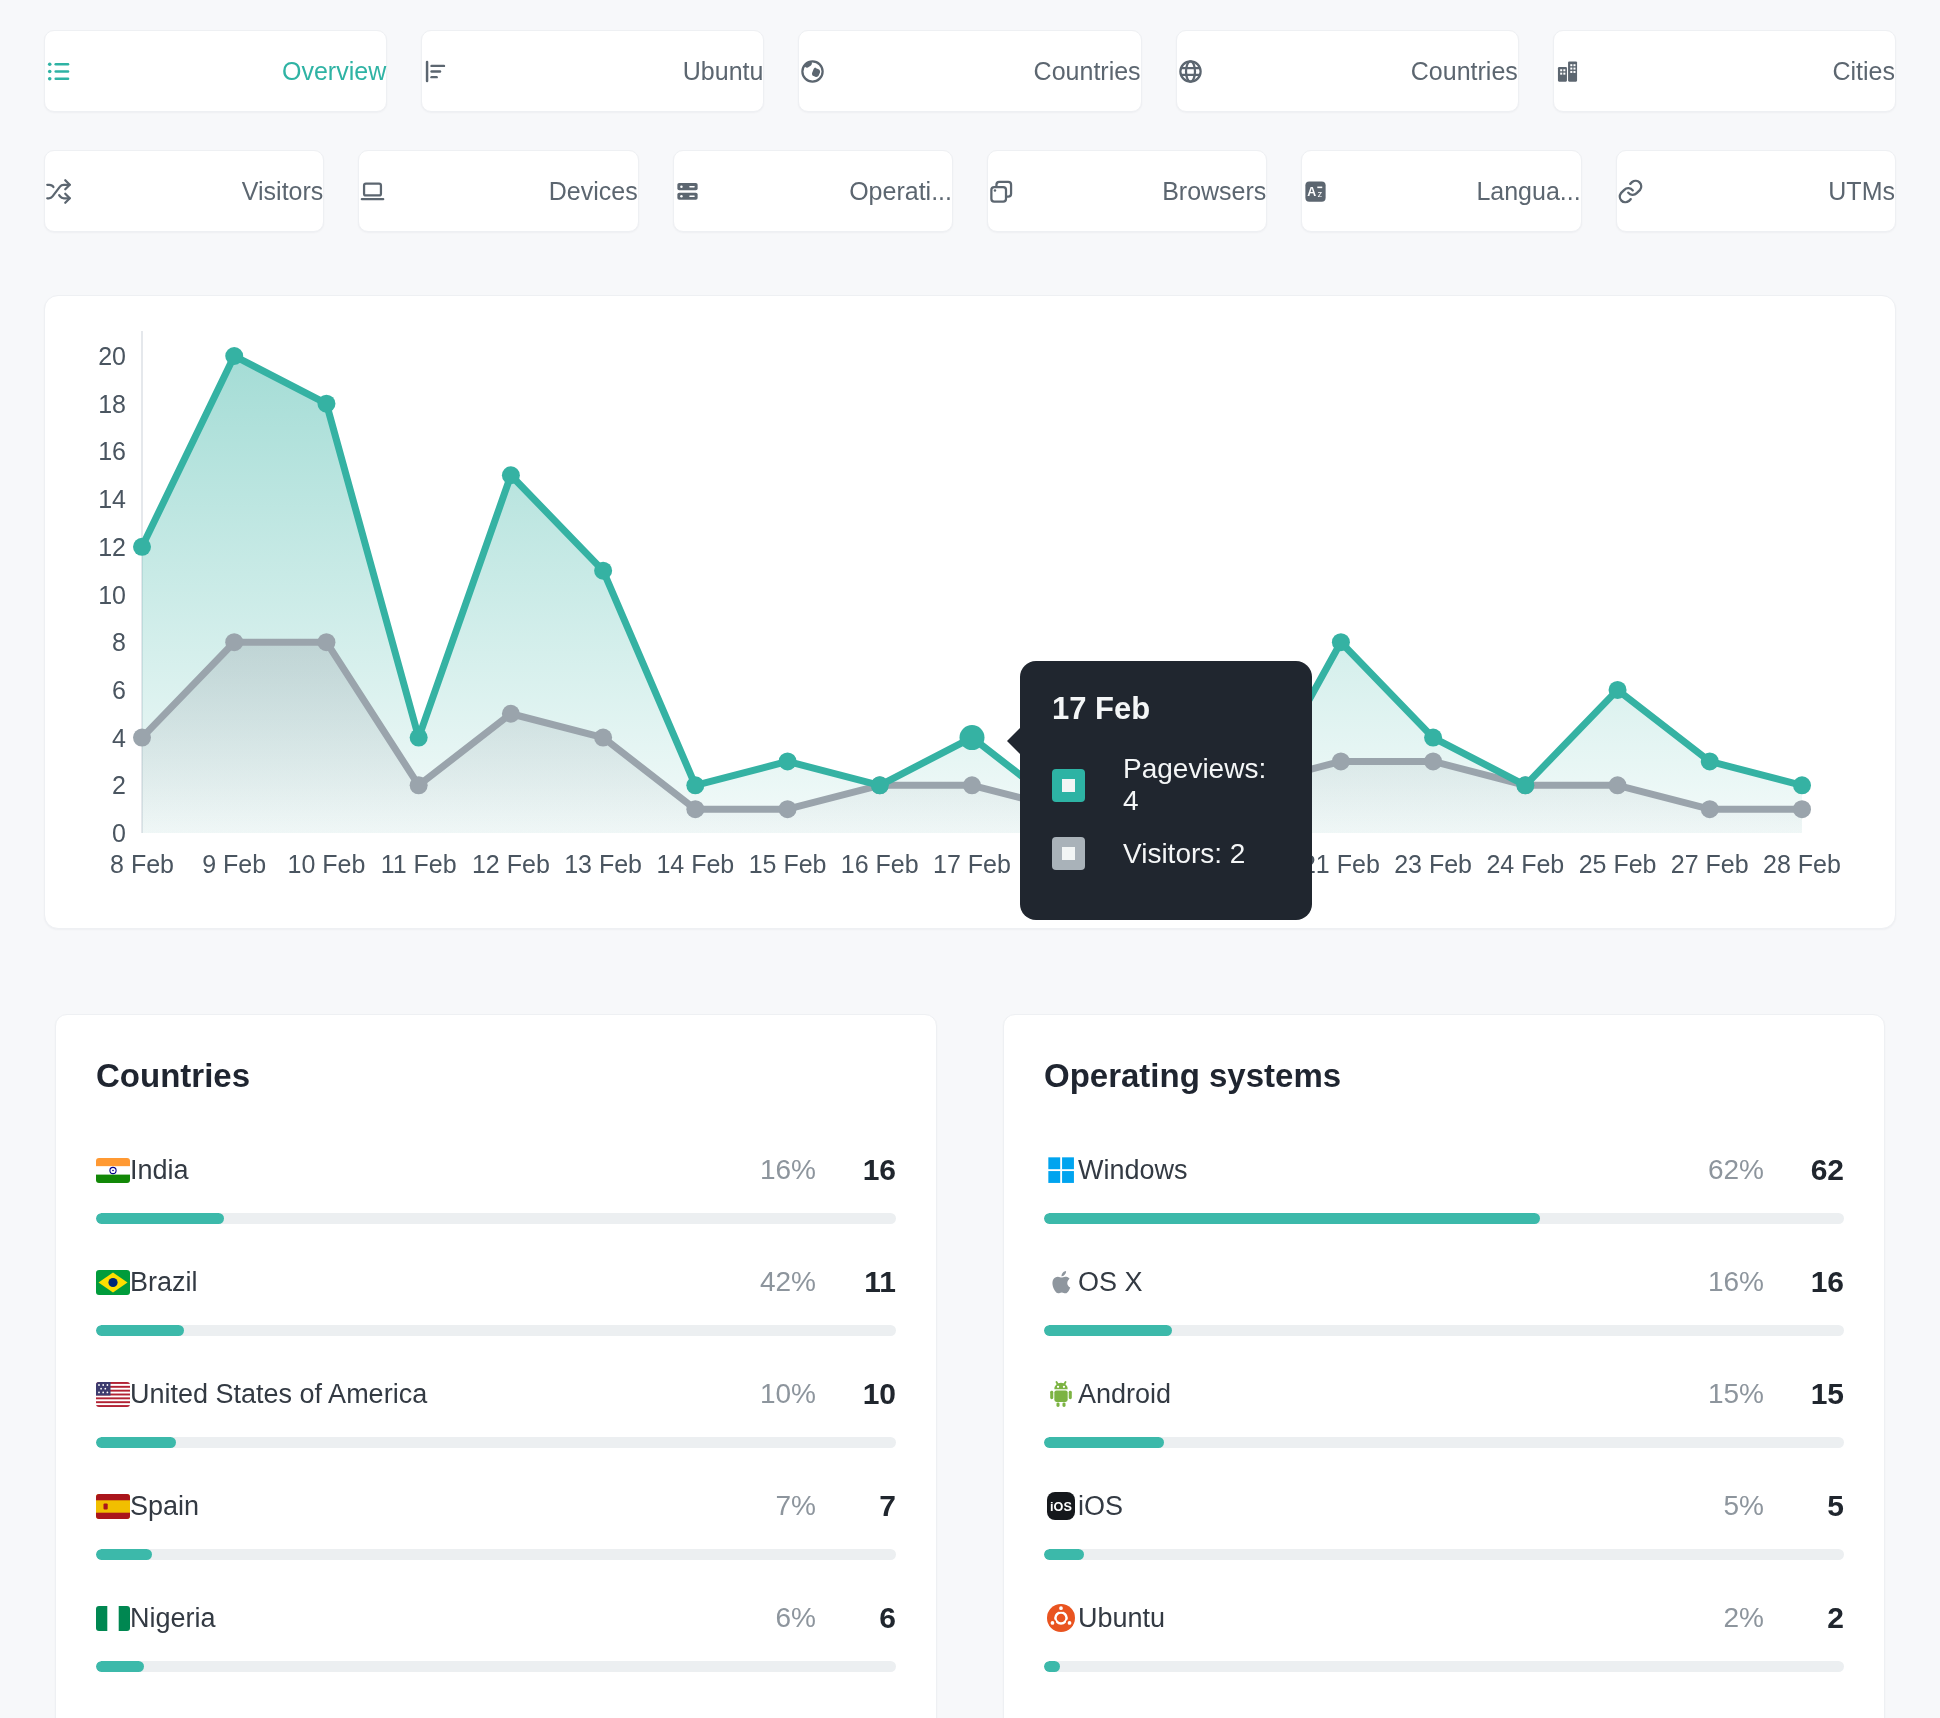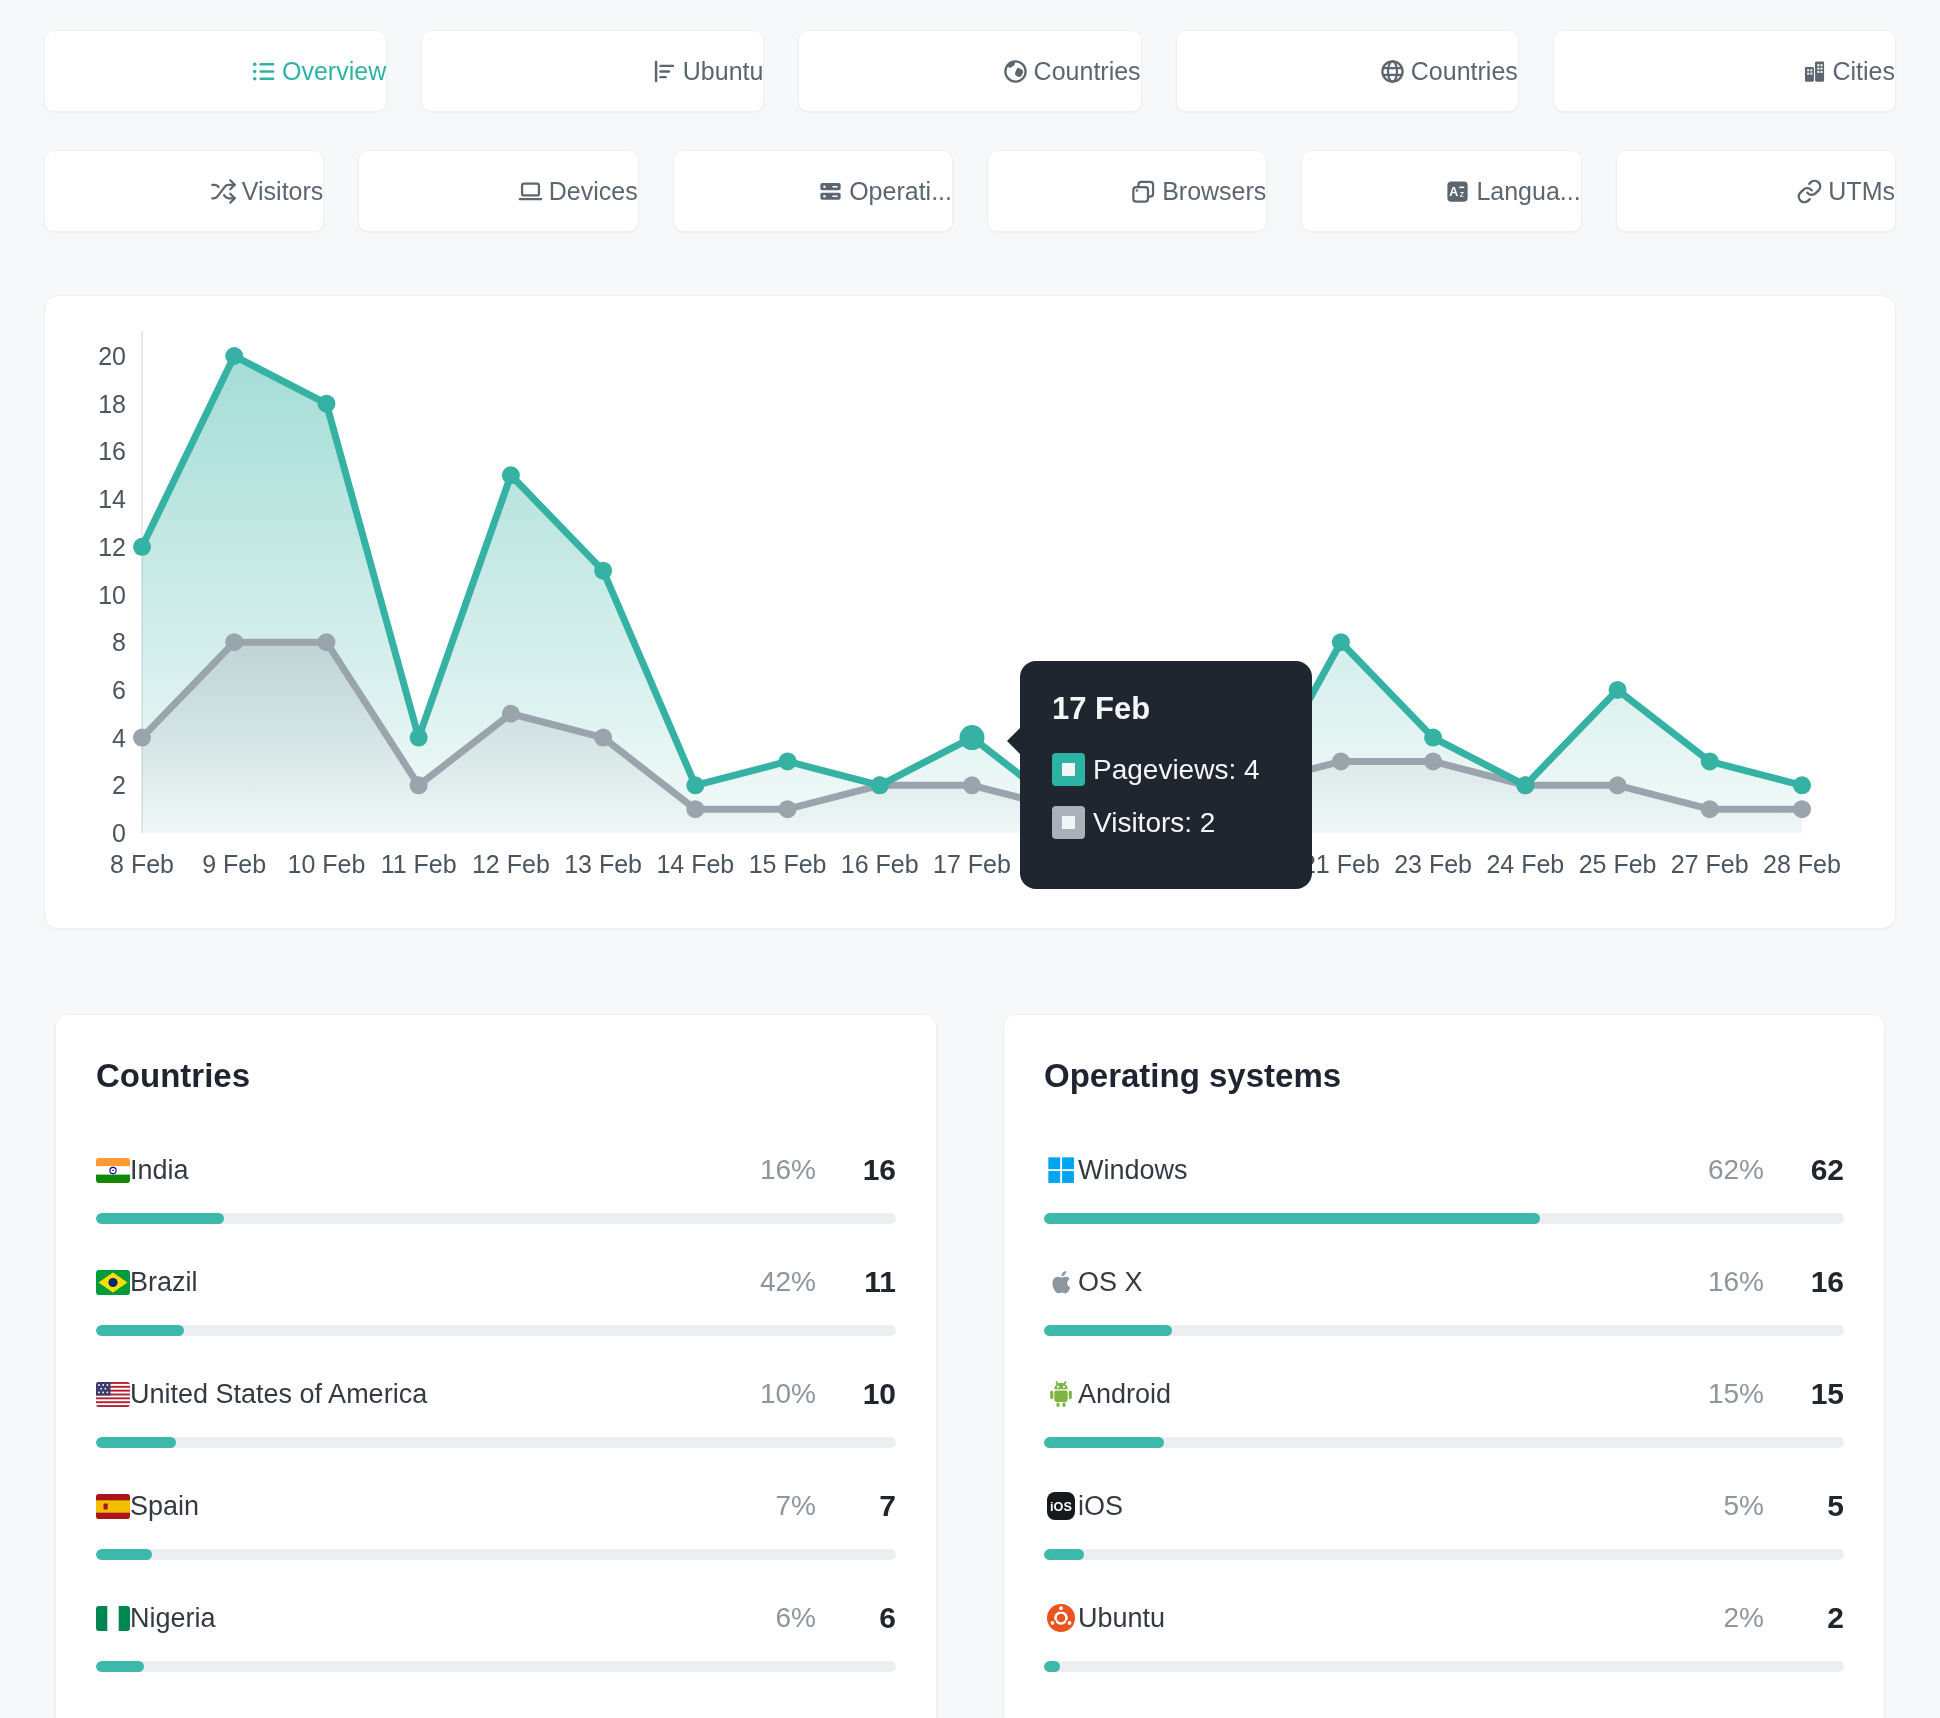--- a/index.html
+++ b/index.html
@@ -5,40 +5,40 @@
   * { margin:0; padding:0; box-sizing:border-box; }
   html,body { width:1940px; height:1718px; overflow:hidden; background:#F7F8FA;
               font-family:"Liberation Sans", sans-serif; }
   .page { width:1940px; height:1718px; padding:0 44px; position:relative; }
 
   
   .tab-row { display:flex; gap:34px; }
   .tab-row.r1 { padding-top:30px; }
   .tab-row.r2 { margin-top:38px; }
   .tab { flex:1; height:82px; background:#fff; border:1px solid #EEF0F3; border-radius:10px;
-         display:flex; align-items:center; justify-content:flex-end; gap:5px;
+         display:flex; align-items:center; justify-content:space-between; gap:5px;
          color:#5C6670; font-size:25px; cursor:pointer; box-shadow:0 1px 2px rgba(16,24,40,.04); }
   .tab.active { color:#2FB3A4; }
   .tab-icon { display:flex; align-items:center; }
   .tab-icon svg { display:block; }
 
   
   .chart-card { margin-top:63px; background:#fff; border:1px solid #EEF0F3; border-radius:14px;
                 height:634px; position:relative; box-shadow:0 1px 2px rgba(16,24,40,.04); }
   .chart-card svg { display:block; }
   .axis-label { font-family:"Liberation Sans", sans-serif; font-size:25px; fill:#4A5560; }
 
   
   .tooltip { position:absolute; left:975px; top:365px; width:292px; min-height:212px;
              background:#20262F; border-radius:16px; padding:30px 32px; z-index:5; color:#F4F6F7; }
   .tooltip::before { content:""; position:absolute; left:-13px; top:66px; width:0; height:0;
              border-top:14px solid transparent; border-bottom:14px solid transparent;
              border-right:14px solid #20262F; }
   .tt-title { font-size:31px; font-weight:bold; margin-bottom:26px; }
-  .tt-row { display:flex; align-items:center; gap:8px; font-size:28px; margin-bottom:20px; }
+  .tt-row { display:flex; align-items:center; gap:38px; font-size:28px; margin-bottom:20px; }
   .tt-marker { width:33px; height:33px; border-radius:4px; display:flex; align-items:center; justify-content:center; flex:0 0 33px; }
   .tt-marker span { width:13px; height:13px; background:#F2F5F5; display:block; }
   .tt-marker.teal { background:#2DB3A4; }
   .tt-marker.gray { background:#A9B2B9; }
 
   
   .panels { display:flex; gap:66px; margin-top:85px; padding:0 11px; }
   .panel { flex:1; background:#fff; border:1px solid #EEF0F3; border-radius:12px;
            padding:42px 40px; box-shadow:0 1px 2px rgba(16,24,40,.04); }
   .panel-title { font-size:33px; font-weight:bold; color:#1F2530; margin-bottom:58px; }

